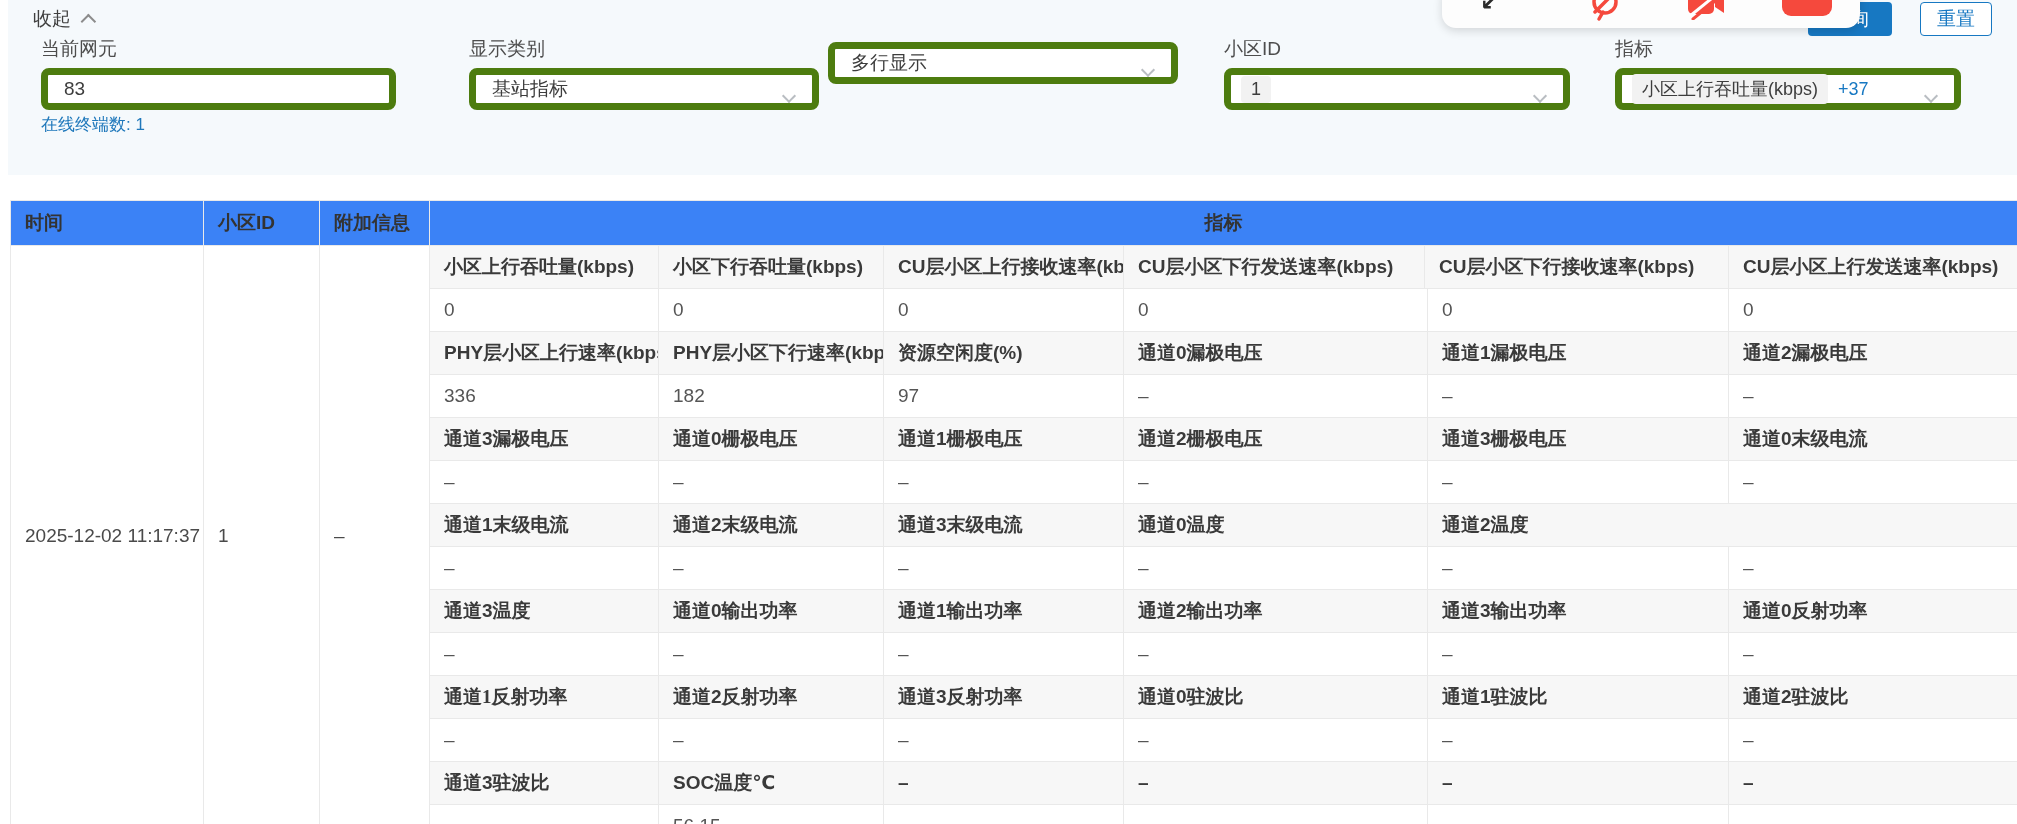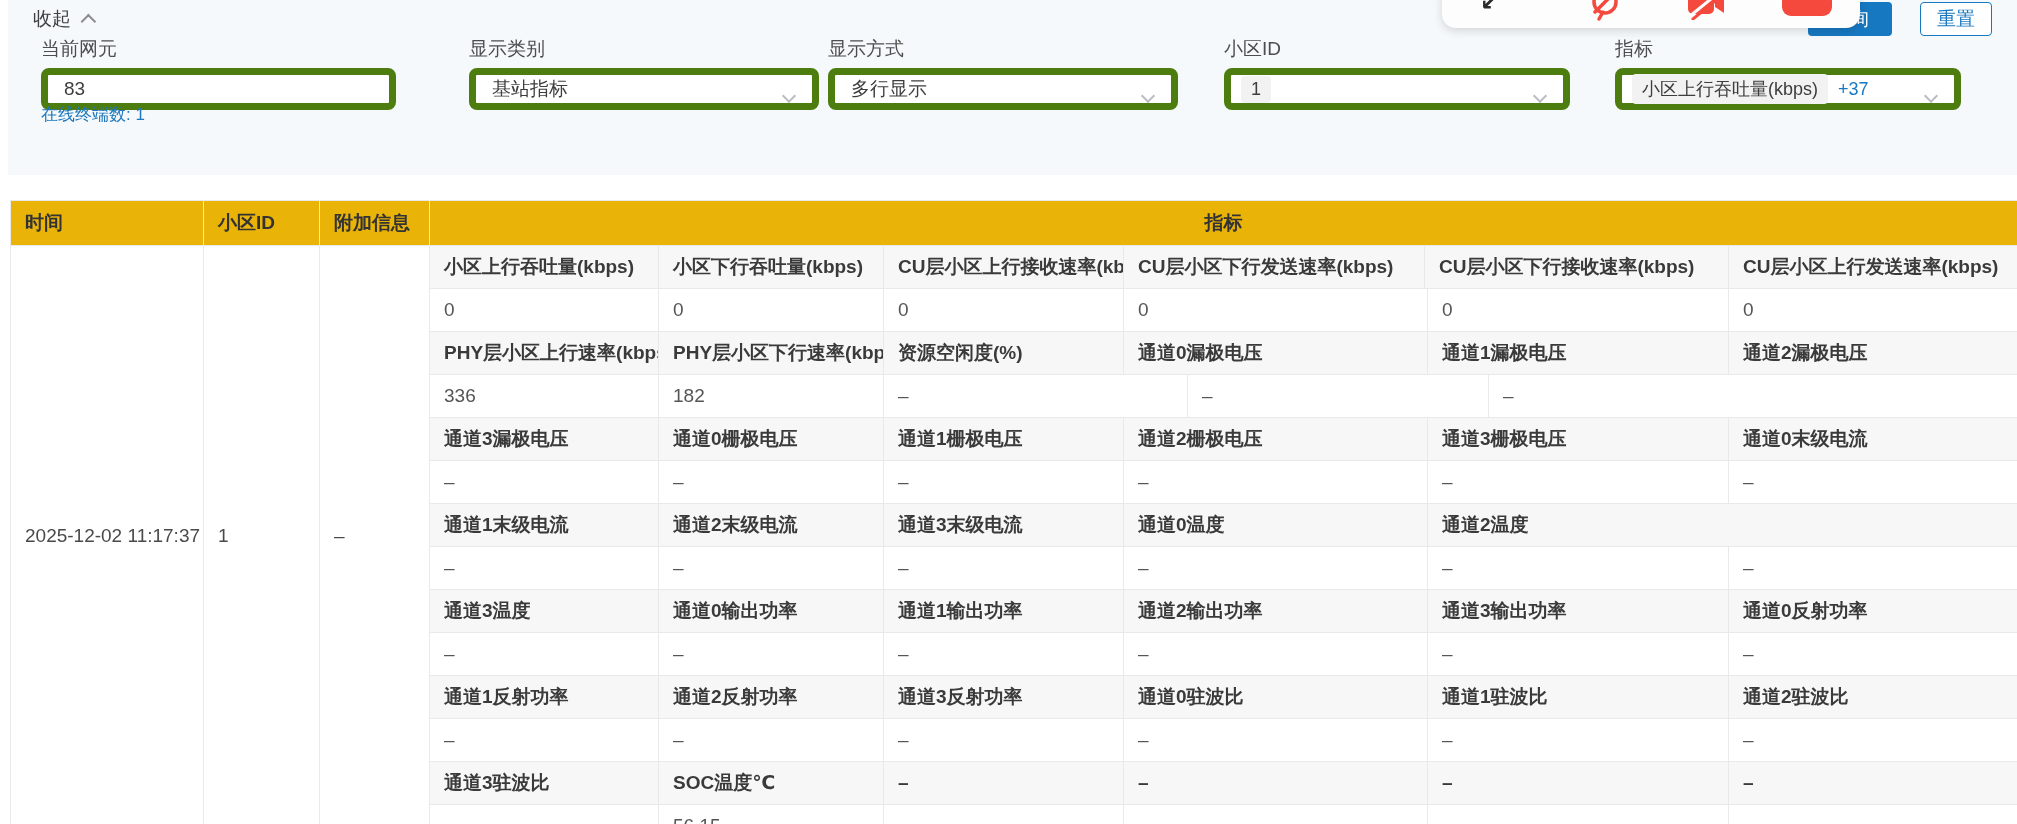--- a/index.html
+++ b/index.html
@@ -17,38 +17,38 @@
     transform:rotate(45deg) translateY(3px); }
   .field { position:absolute; top:36px; }
   .field .flabel { font-size:19px; color:#4d4d4d; height:26px; line-height:26px; }
   .control { margin-top:6px; height:42px; background:#fff; border:7px solid #4d7c0f;
     border-radius:8px; display:flex; align-items:center; padding:0 16px; position:relative; }
   .control .val { font-size:19px; color:#3d3d3d; }
   .chev-down { position:absolute; right:18px; top:16px; width:10px; height:10px;
     border-left:2px solid #b9bdc2; border-bottom:2px solid #b9bdc2; transform:rotate(-45deg); }
   .tag { background:#f2f2f2; border-radius:4px; padding:3px 10px; font-size:18px; color:#3d3d3d; }
   .plus-n { font-size:18px; margin-left:10px; }
-  .online-link { position:absolute; left:33px; top:103px; font-size:17px; cursor:pointer; }
+  .online-link { position:absolute; left:33px; top:113px; font-size:17px; cursor:pointer; }
 
   
   .btn { position:absolute; height:34px; border-radius:4px; font-size:19px;
     display:flex; align-items:center; justify-content:center; cursor:pointer; }
   .btn-query { left:1800px; top:2px; width:84px; color:#fff; z-index:5; }
   .btn-reset { left:1912px; top:2px; width:72px; background:#fff; z-index:5; }
 
   
   .overlay-bar { position:absolute; left:1434px; top:-16px; width:418px; height:44px;
     background:#fdfdfd; border-radius:14px; box-shadow:0 3px 10px rgba(0,0,0,.14); z-index:10; }
   .overlay-bar .ic { position:absolute; top:4px; }
   .arrow-glyph { font-size:24px; font-weight:bold; color:#2b2b2b; }
 
   
   .grid { position:absolute; left:10px; top:200px; right:0; bottom:0;
     border-top:1px solid #e9e9e9; border-left:1px solid #e9e9e9; overflow:hidden; }
-  .thead { display:flex; height:45px; background:#eab308; border-bottom:1px solid #e9e9e9; }
+  .thead { display:flex; height:45px; background:#3b82f6; border-bottom:1px solid #e9e9e9; }
   .th { display:flex; align-items:center; padding-left:14px; font-size:19px; font-weight:bold;
     color:#333; border-right:1px solid #e9e9e9; }
   .th.group { justify-content:center; padding-left:0; border-right:none; flex:1; }
   .tbody { display:flex; height:579px; }
   .fixed-cell { display:flex; align-items:center; padding-left:14px; font-size:19px; color:#4a4a4a;
     border-right:1px solid #e9e9e9; background:#fff; height:100%; }
   .metrics { flex:1; display:flex; flex-direction:column; }
   .mrow { display:flex; height:43px; flex:none; }
   .mrow.lbl { background:#f7f7f7; }
   .mrow.val { background:#fff; }
@@ -82,21 +82,20 @@
 
     <div class="field" style="left:445px; width:350px;margin-left:16px;">
       <div class="flabel">显示类别</div>
       <div class="control">
         <span class="val">基站指标</span>
         <span class="chev-down"></span>
       </div>
     </div>
 
     <div class="field" style="left:820px; width:350px;">
-      <div class="flabel">显示方式</div>
       <div class="control">
         <span class="val">多行显示</span>
         <span class="chev-down"></span>
       </div>
     </div>
 
     <div class="field" style="left:1216px; width:346px;">
       <div class="flabel">小区ID</div>
       <div class="control" style="padding-left:10px;">
         <span class="tag">1</span>
@@ -173,20 +172,21 @@
             <div class="mcell" style="width: 229px; flex: 0 0 auto;">PHY层小区上行速率(kbps)</div>
             <div class="mcell" style="width: 225px; flex: 0 0 auto;">PHY层小区下行速率(kbps)</div>
             <div class="mcell" style="width: 240px; flex: 0 0 auto;">资源空闲度(%)</div>
             <div class="mcell" style="width: 304px; flex: 0 0 auto;">通道0漏极电压</div>
             <div class="mcell" style="width: 301px; flex: 0 0 auto;">通道1漏极电压</div>
             <div class="mcell" style="flex: 1 1 0%;">通道2漏极电压</div>
           </div>
           <div class="mrow val">
             <div class="mcell" style="width: 229px; flex: 0 0 auto;">336</div>
             <div class="mcell" style="width: 225px; flex: 0 0 auto;">182</div>
+            <div class="mcell" style="width: 240px; flex: 0 0 auto;">97</div>
             <div class="mcell" style="width: 304px; flex: 0 0 auto;">–</div>
             <div class="mcell" style="width: 301px; flex: 0 0 auto;">–</div>
             <div class="mcell" style="flex: 1 1 0%;">–</div>
           </div>
           <div class="mrow lbl">
             <div class="mcell" style="width: 229px; flex: 0 0 auto;">通道3漏极电压</div>
             <div class="mcell" style="width: 225px; flex: 0 0 auto;">通道0栅极电压</div>
             <div class="mcell" style="width: 240px; flex: 0 0 auto;">通道1栅极电压</div>
             <div class="mcell" style="width: 304px; flex: 0 0 auto;">通道2栅极电压</div>
             <div class="mcell" style="width: 301px; flex: 0 0 auto;">通道3栅极电压</div>
@@ -225,21 +225,21 @@
           </div>
           <div class="mrow val">
             <div class="mcell" style="width: 229px; flex: 0 0 auto;">–</div>
             <div class="mcell" style="width: 225px; flex: 0 0 auto;">–</div>
             <div class="mcell" style="width: 240px; flex: 0 0 auto;">–</div>
             <div class="mcell" style="width: 304px; flex: 0 0 auto;">–</div>
             <div class="mcell" style="width: 301px; flex: 0 0 auto;">–</div>
             <div class="mcell" style="flex: 1 1 0%;">–</div>
           </div>
           <div class="mrow lbl">
-            <div class="mcell" style="width: 229px; flex: 0 0 auto;">通道1反射功率</div>
+            <div class="mcell" style="width: 229px; flex: 0 0 auto; font-family: Liberation Serif, serif;">通道1反射功率</div>
             <div class="mcell" style="width: 225px; flex: 0 0 auto;">通道2反射功率</div>
             <div class="mcell" style="width: 240px; flex: 0 0 auto;">通道3反射功率</div>
             <div class="mcell" style="width: 304px; flex: 0 0 auto;">通道0驻波比</div>
             <div class="mcell" style="width: 301px; flex: 0 0 auto;">通道1驻波比</div>
             <div class="mcell" style="flex: 1 1 0%;">通道2驻波比</div>
           </div>
           <div class="mrow val">
             <div class="mcell" style="width: 229px; flex: 0 0 auto;">–</div>
             <div class="mcell" style="width: 225px; flex: 0 0 auto;">–</div>
             <div class="mcell" style="width: 240px; flex: 0 0 auto;">–</div>

